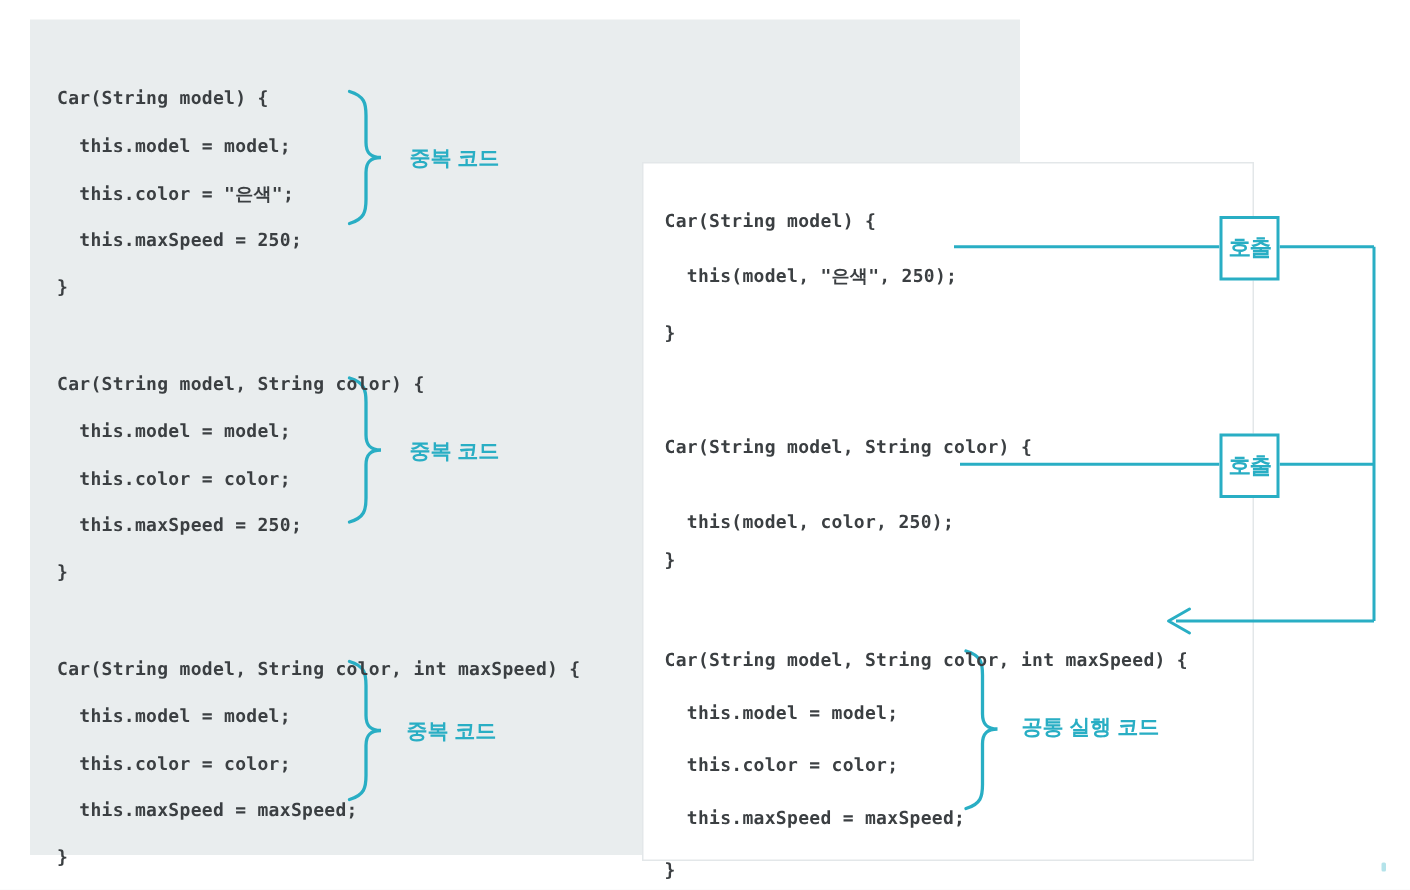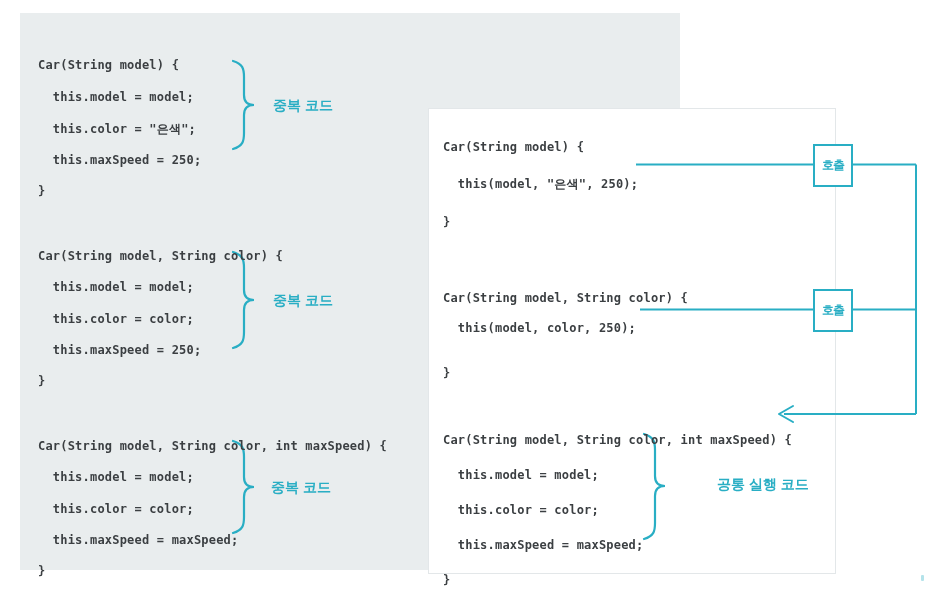--- a/index.html
+++ b/index.html
@@ -30,21 +30,21 @@
   .annotation{
     position:absolute;color:var(--accent);
     font-size:14px;font-weight:700;line-height:16px;white-space:nowrap;
     font-family:"Liberation Sans", sans-serif;
     margin-left:12px;
   }
   .call-badge{
     position:absolute;width:36px;height:39px;background:#ffffff;
     border:2px solid var(--accent);color:var(--accent);
     display:flex;align-items:center;justify-content:center;
-    font-size:12px;font-weight:700;letter-spacing:-1px;
+    font-size:15px;font-weight:700;letter-spacing:-1px;
   }
   svg.overlay{position:absolute;left:0;top:0;pointer-events:none;}
   .stray-mark{
     position:absolute;left:921px;top:575px;width:3px;height:6px;
     background:var(--accent);opacity:0.35;border-radius:1px;
   }
 </style>
 </head>
 <body>
 
@@ -103,29 +103,29 @@
 
   <div>
     <div class="code-line" style="left:443px;top:112px">Car(String model) {</div>
     <div class="code-line" style="left:443px;top:149px">  this(model, "은색", 250);</div>
     <div class="code-line" style="left:443px;top:187px">}</div>
   </div>
   <div class="call-badge" style="left:813px;top:144px">호출</div>
 
   <div>
     <div class="code-line" style="left:443px;top:263px">Car(String model, String color) {</div>
-    <div class="code-line" style="left:443px;top:293px">  this(model, color, 250);</div>
+    <div class="code-line" style="left:443px;top:313px">  this(model, color, 250);</div>
     <div class="code-line" style="left:443px;top:338px">}</div>
   </div>
   <div class="call-badge" style="left:813px;top:289px">호출</div>
 
   <div>
     <div class="code-line" style="left:443px;top:405px">Car(String model, String color, int maxSpeed) {</div>
     <div class="code-line" style="left:443px;top:440px">  this.model = model;</div>
     <div class="code-line" style="left:443px;top:475px">  this.color = color;</div>
     <div class="code-line" style="left:443px;top:510px">  this.maxSpeed = maxSpeed;</div>
     <div class="code-line" style="left:443px;top:545px">}</div>
-    <div class="annotation" style="left:705px;top:476px">공통 실행 코드</div>
+    <div class="annotation" style="left:669px;top:476px">공통 실행 코드</div>
   </div>
 
   <div class="stray-mark"></div>
 
 </div>
 
 </body></html>

